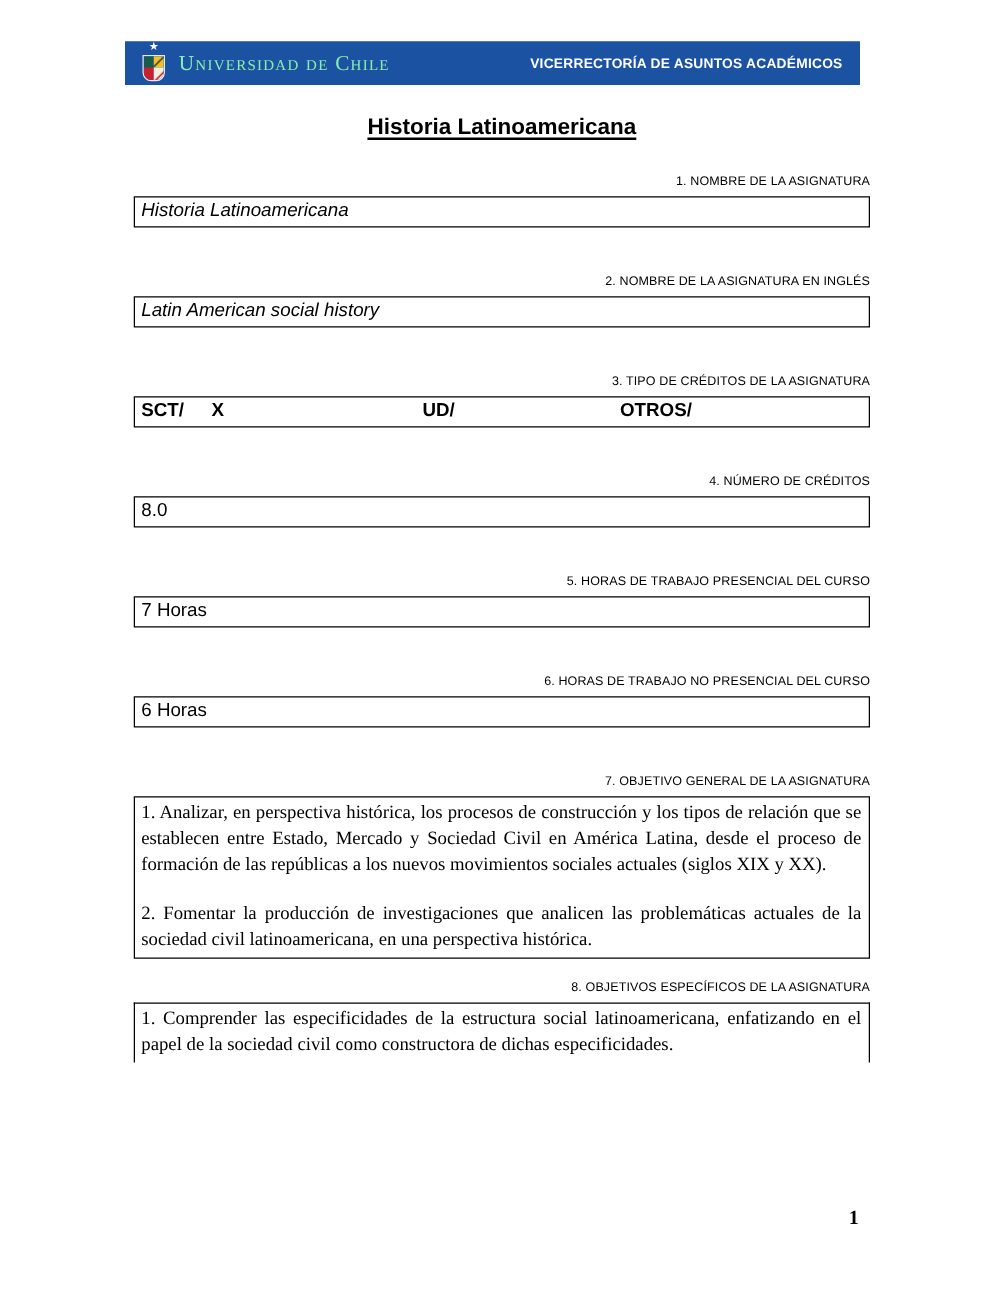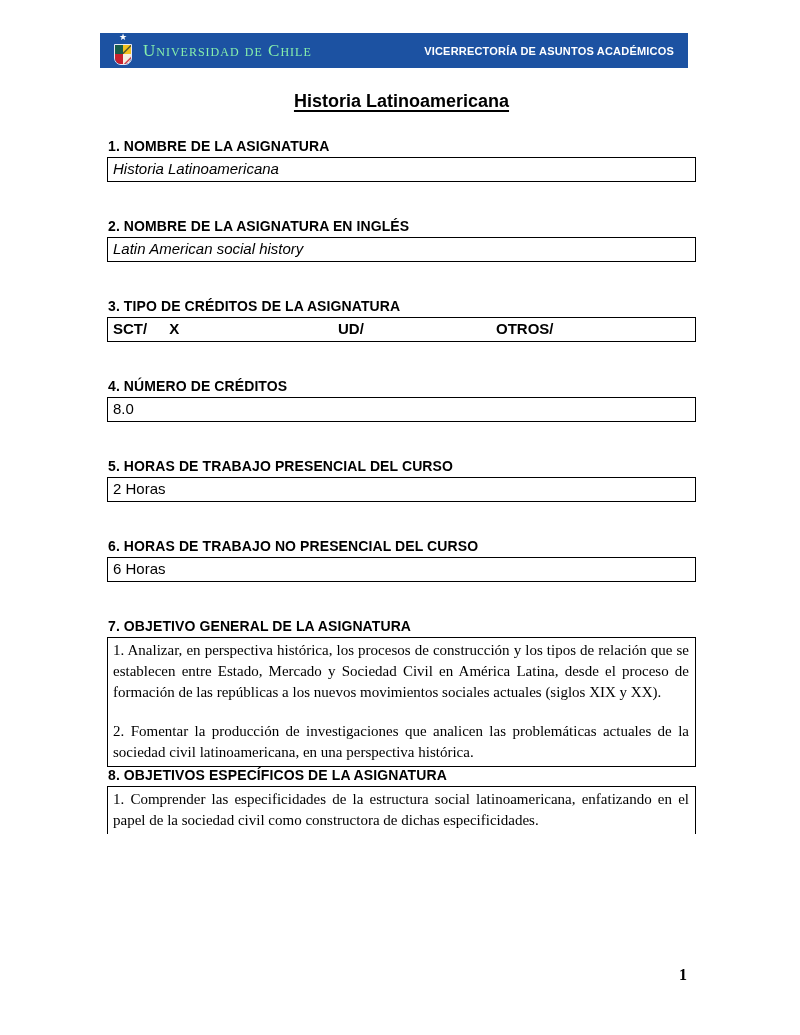--- a/index.html
+++ b/index.html
@@ -40,24 +40,25 @@
   }
   
   .content{position:absolute;left:107px;top:80px;width:589px;}
   .doc-title{
     text-align:center;font-size:18px;font-weight:bold;
     text-decoration:underline;text-decoration-thickness:2px;text-underline-offset:3px;
     margin:10px 0 0 0;line-height:22px;
   }
   .section{margin-top:36px;}
   .section.first{margin-top:26px;}
-  .section.tight{margin-top:0;}
+  .section.tight{margin-top:16px;}
   .sec-heading{
-    font-size:14px;font-weight:bold;line-height:16px;margin:0 0 3px 1px;
+    font-size:10px;font-weight:normal;line-height:16px;margin:0 0 3px 1px;
     letter-spacing:.1px;
+    text-align:right;
   }
   .box{
     border:1.5px solid #000;box-sizing:border-box;width:100%;
     padding:1px 6px 2px 5px;font-size:15px;line-height:20px;
     background:#fff;
   }
   .box.italic{font-style:italic;}
   .box.multiline{line-height:21px;padding-top:2px;padding-bottom:3px;}
   .box.cutoff{border-bottom:none;}
   .box p{margin:0;text-align:justify;font-family:Liberation Serif, serif;}
@@ -119,21 +120,21 @@
     </div>
   </div>
 
   <div class="section">
     <div class="sec-heading">4. NÚMERO DE CRÉDITOS</div>
     <div class="box">8.0</div>
   </div>
 
   <div class="section">
     <div class="sec-heading">5. HORAS DE TRABAJO PRESENCIAL DEL CURSO</div>
-    <div class="box">2 Horas</div>
+    <div class="box">7 Horas</div>
   </div>
 
   <div class="section">
     <div class="sec-heading">6. HORAS DE TRABAJO NO PRESENCIAL DEL CURSO</div>
     <div class="box">6 Horas</div>
   </div>
 
   <div class="section">
     <div class="sec-heading">7. OBJETIVO GENERAL DE LA ASIGNATURA</div>
     <div class="box multiline">

